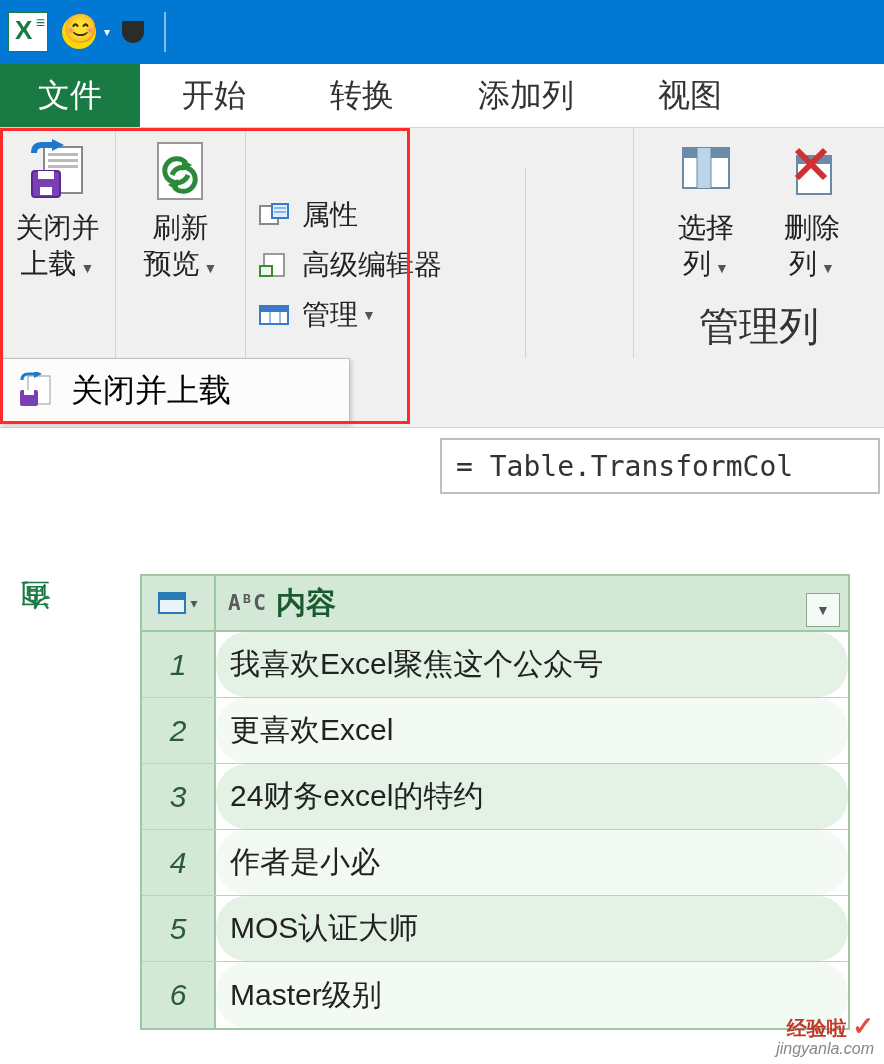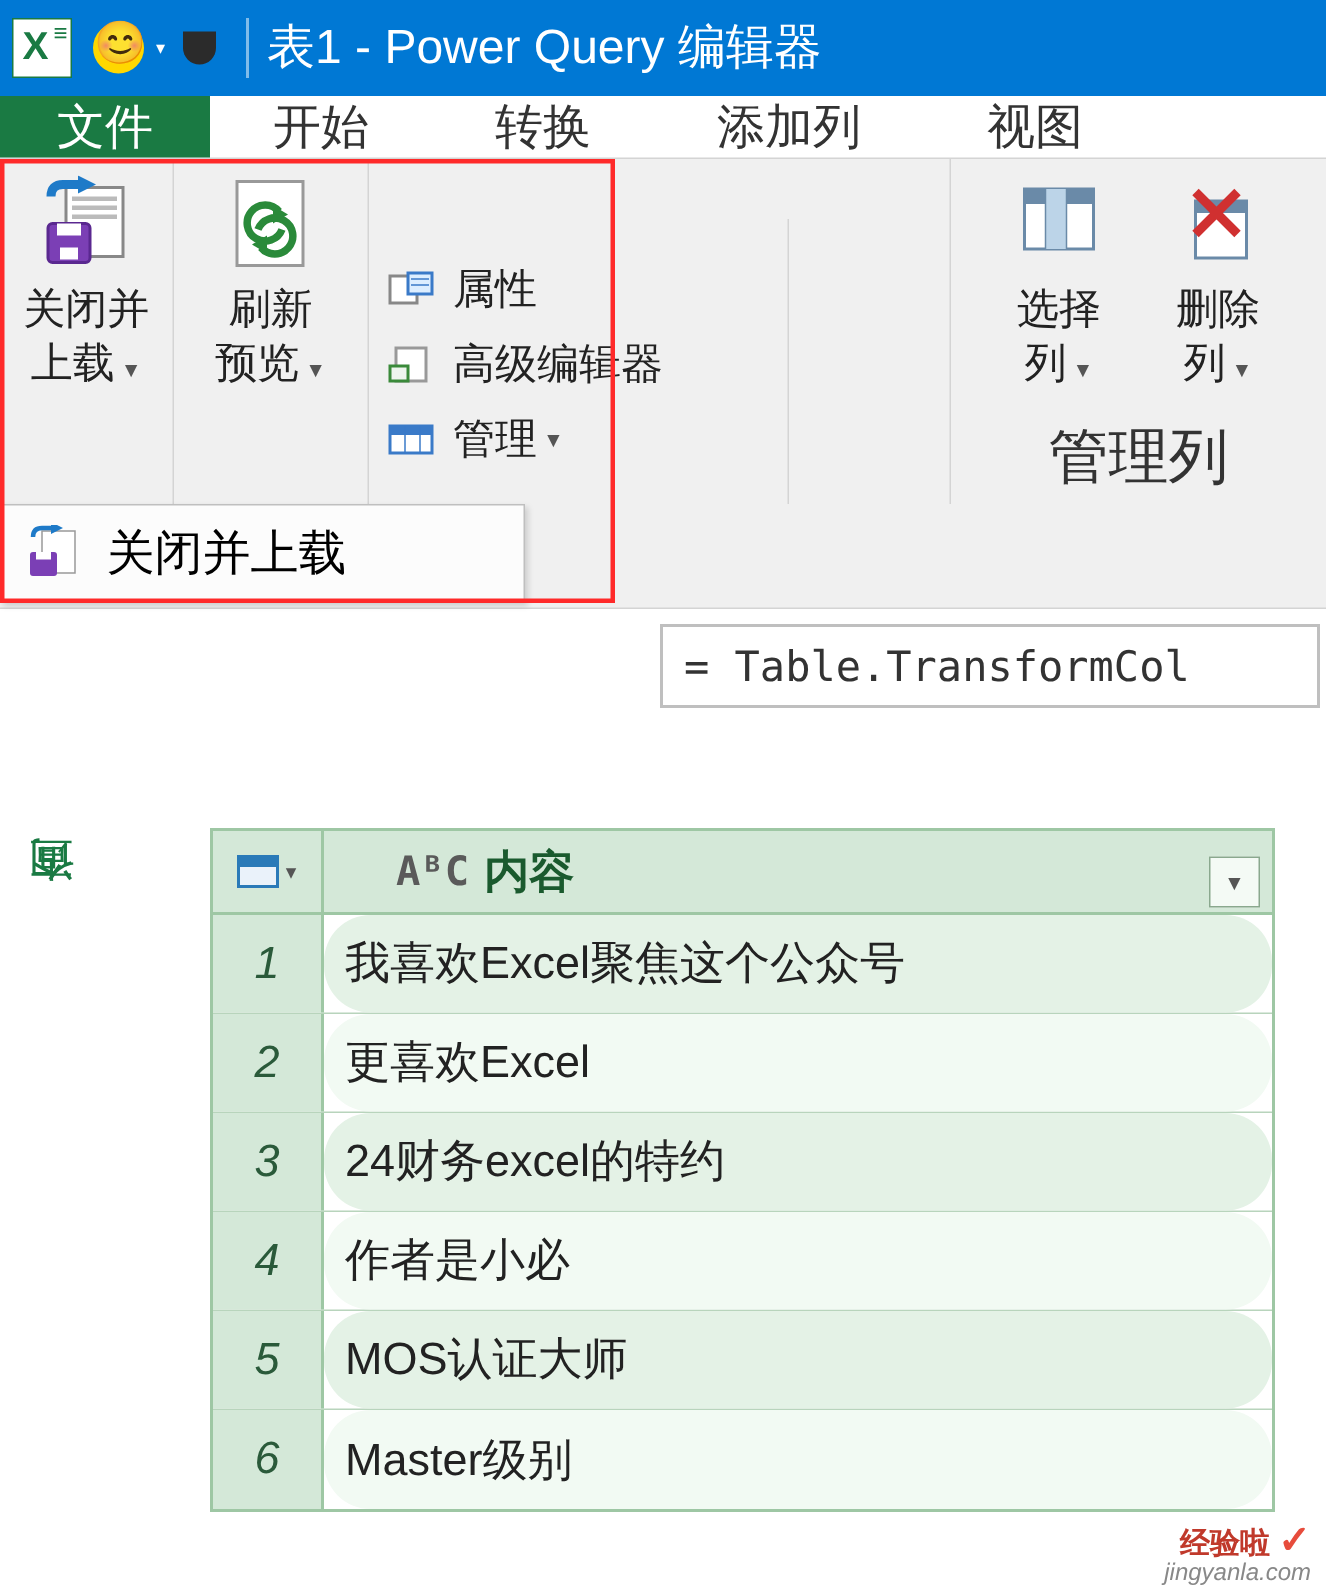--- a/index.html
+++ b/index.html
@@ -43,21 +43,21 @@
     border-radius: 50%;
     position: relative;
     margin-right: 4px;
   }
   .smiley::before { content: "😊"; font-size: 28px; position: absolute; left: 1px; top: -3px; }
   .qat-dd { color: #fff; font-size: 12px; margin: 0 4px; }
   .qat-sep { width: 22px; height: 22px; background: #2b2b2b; border-radius: 50% 50% 0 0; transform: rotate(180deg); margin: 0 8px; }
   .title-sep { width: 2px; height: 40px; background: rgba(255,255,255,0.5); margin: 0 12px; }
 
   .menubar {
-    height: 42px;
+    height: 64px;
     background: #fff;
     display: flex;
     align-items: stretch;
     font-size: 32px;
     border-bottom: 1px solid #d4d4d4;
   }
   .menu-item { padding: 8px 42px; display: flex; align-items: center; color: #333; }
   .menu-item.file { background: #1a7a43; color: #fff; padding: 8px 38px; }
 
   .ribbon-area { position: relative; background: #f0f0f0; height: 300px; border-bottom: 1px solid #d4d4d4; }
@@ -141,21 +141,21 @@
     border-bottom: 2px solid #9ec7a4;
     height: 56px;
     align-items: center;
   }
   .row-h { width: 74px; border-right: 2px solid #9ec7a4; display: flex; align-items: center; justify-content: center; height: 100%; }
   .table-ic {
     width: 28px; height: 22px; border: 2px solid #2a7ab8; position: relative; background: #eaf2fa;
   }
   .table-ic::before { content: ""; position: absolute; left: 0; right: 0; top: 0; height: 6px; background: #2a7ab8; }
   .col-header { flex: 1; display: flex; align-items: center; padding: 0 12px; font-size: 30px; font-weight: bold; color: #1a5a2e; position: relative; }
-  .abc-ic { font-family: Consolas, monospace; font-size: 27px; margin-right: 10px; color: #5a5a5a; margin-left: 36px; }
+  .abc-ic { font-family: Consolas, monospace; font-size: 21px; margin-right: 10px; color: #5a5a5a; }
   .filter-btn {
     position: absolute; right: 8px; top: 10px;
     width: 34px; height: 34px; border: 1px solid #8aa88e; background: #f4faf5;
     display: flex; align-items: center; justify-content: center;
     font-size: 14px; color: #555;
   }
 
   .dt-row { display: flex; height: 66px; border-bottom: 1px solid #b8d4bc; }
   .dt-row:nth-child(odd) .dt-cell { background: #f2faf3; }
   .dt-row:nth-child(even) .dt-cell { background: #e4f2e6; }
@@ -179,21 +179,20 @@
 </style>
 </head>
 <body>
 
 <div class="titlebar">
   <div class="excel-logo"></div>
   <div class="smiley"></div>
   <span class="qat-dd">▾</span>
   <div class="qat-sep"></div>
   <div class="title-sep"></div>
-  <span>表1 - Power Query 编辑器</span>
 </div>
 
 <div class="menubar">
   <div class="menu-item file">
       <span>文件</span>
     </div>
   <div class="menu-item">
       <span>开始</span>
     </div>
   <div class="menu-item">

